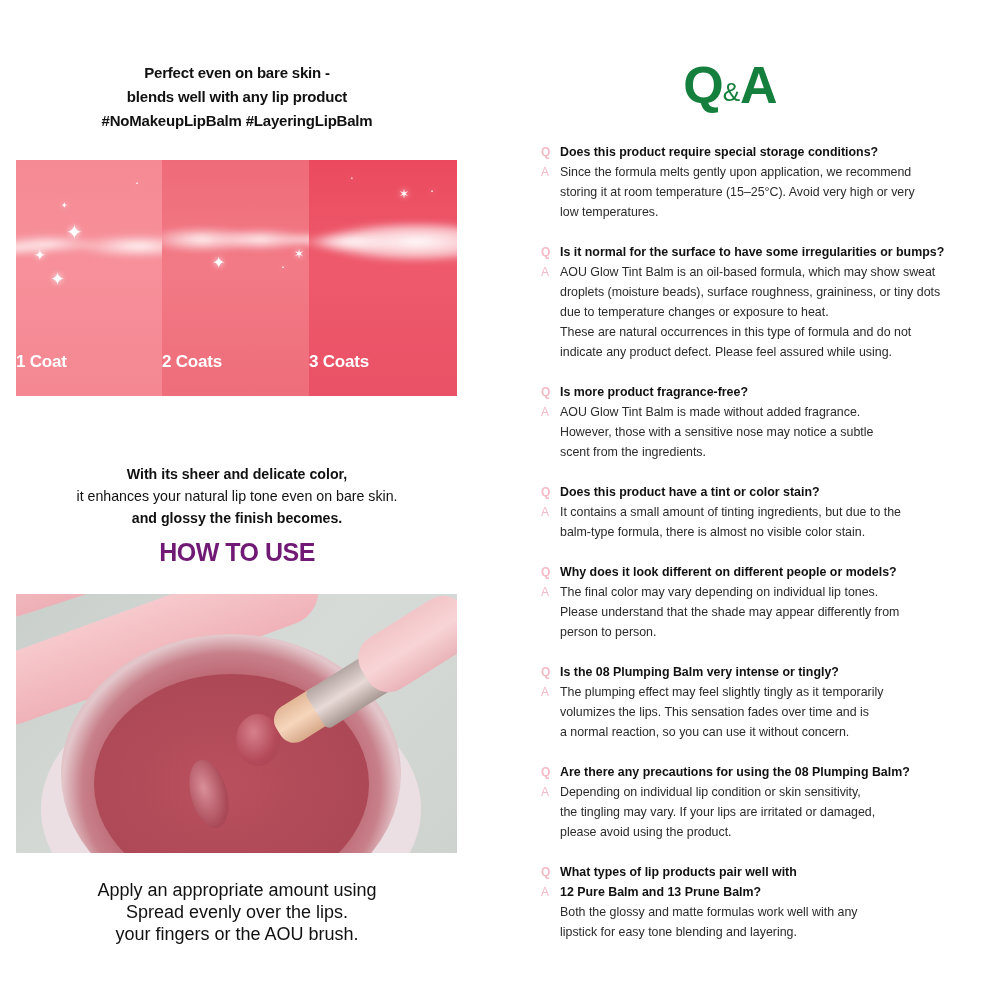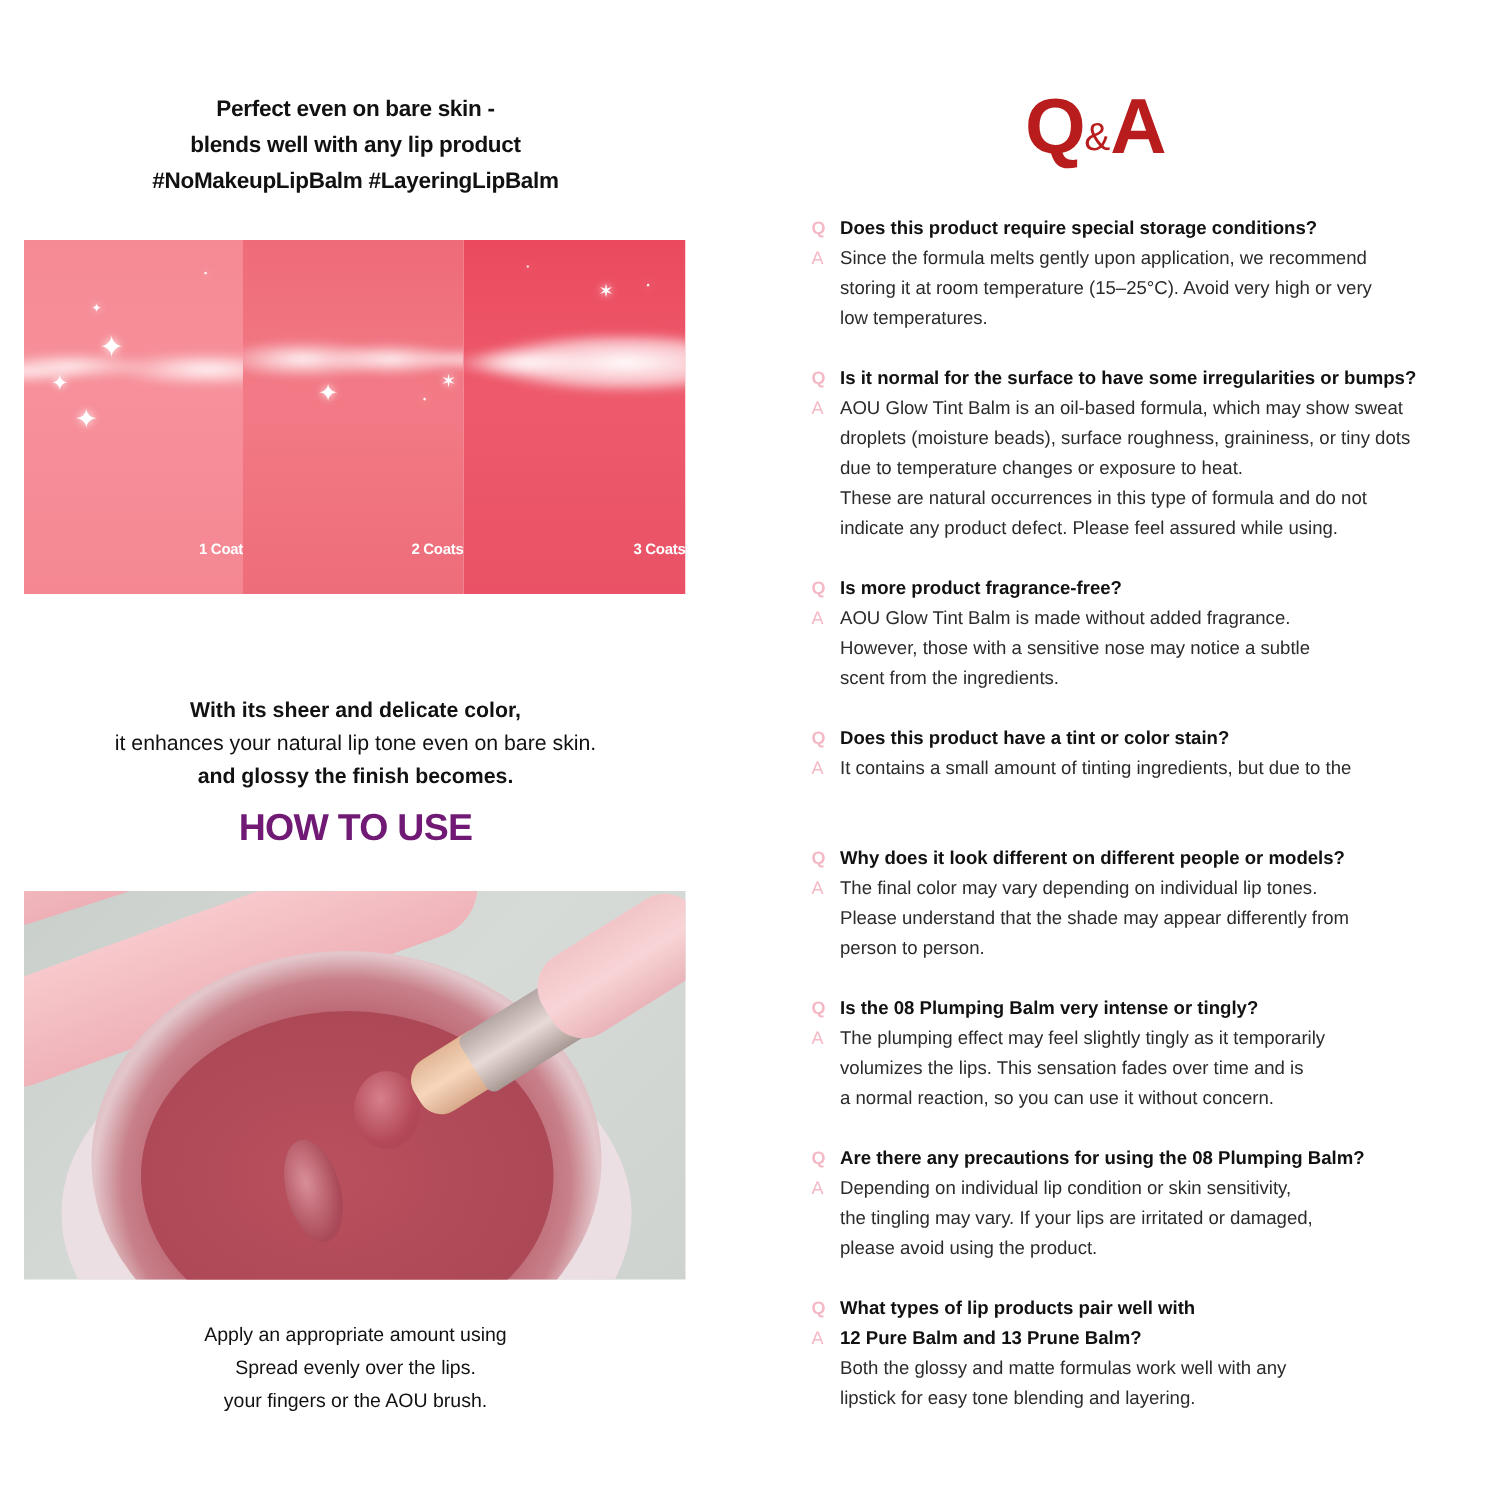--- a/index.html
+++ b/index.html
@@ -31,22 +31,22 @@
   .p1 .sparkle-band { background: radial-gradient(ellipse at 25% 50%, rgba(255,255,255,.85) 0%, rgba(255,255,255,0) 30%),
                                    radial-gradient(ellipse at 80% 55%, rgba(255,255,255,.95) 0%, rgba(255,255,255,0) 35%),
                                    radial-gradient(ellipse at 5% 60%, rgba(255,255,255,.8) 0%, rgba(255,255,255,0) 20%); }
   .p2 .sparkle-band { background: radial-gradient(ellipse at 30% 40%, rgba(255,255,255,.95) 0%, rgba(255,255,255,0) 35%),
                                    radial-gradient(ellipse at 65% 40%, rgba(255,255,255,.95) 0%, rgba(255,255,255,0) 30%),
                                    radial-gradient(ellipse at 95% 40%, rgba(255,255,255,.8) 0%, rgba(255,255,255,0) 20%); }
   .p3 .sparkle-band { background: radial-gradient(ellipse at 30% 45%, rgba(255,255,255,.95) 0%, rgba(255,255,255,0) 30%),
                                    radial-gradient(ellipse at 70% 45%, rgba(255,255,255,1) 0%, rgba(255,255,255,.6) 40%, rgba(255,255,255,0) 60%); }
   .star { position: absolute; color: #fff; font-size: 14px; line-height: 1; text-shadow: 0 0 6px #fff; }
   .swatch-label {
-    position: absolute; bottom: 24px; left: 0; right: 0; text-align: right;
-    color: #fff; font-weight: 700; font-size: 10px; letter-spacing: -0.2px;
+    position: absolute; bottom: 24px; left: 0; right: 0; text-align: left;
+    color: #fff; font-weight: 700; font-size: 17px; letter-spacing: -0.2px;
   }
 
   .desc {
     position: absolute; left: 0; top: 423px; width: 474px; text-align: center;
     font-size: 14.2px; line-height: 22px; color: #111; margin-top: 40px;
   }
   .desc div { white-space: nowrap; }
   .desc .b { font-weight: 700; }
 
   .howto-title {
@@ -98,28 +98,28 @@
     background: radial-gradient(ellipse at 40% 35%, #d6808b 0%, #b44a5a 60%, #a2404f 100%);
   }
   .photo .swipe {
     position: absolute; left: 175px; top: 165px; width: 36px; height: 70px; border-radius: 50%;
     background: radial-gradient(ellipse at 40% 40%, #d98f98 0%, #a94857 70%);
     transform: rotate(-15deg);
   }
 
   .howto-text {
     position: absolute; left: 0; top: 879px; width: 474px; text-align: center;
-    font-size: 13px; line-height: 22px; color: #111;
+    font-size: 18px; line-height: 22px; color: #111;
   }
   .howto-text div { white-space: nowrap; }
 
   
   .qa-title {
     position: absolute; left: 600px; top: 55px; width: 260px; height: 60px; text-align: center;
-    color: #b91c1c; white-space: nowrap;
+    color: #15803d; white-space: nowrap;
   }
   .qa-title .big { font-weight: 700; font-size: 52px; line-height: 60px; letter-spacing: -1px; }
   .qa-title .amp { font-weight: 400; font-size: 26px; line-height: 60px; vertical-align: 2px; }
 
   .faq { position: absolute; left: 540px; top: 142px; width: 420px; }
   .faq-item { position: relative; }
   .faq-row { position: relative; padding-left: 20px; font-size: 12.4px; line-height: 20px; white-space: nowrap; }
   .faq-row .mark { position: absolute; left: 1px; top: 0; color: #f5b9c6; font-weight: 700; font-size: 12px; }
   .faq-row.a .mark { font-weight: 400; }
   .faq-row.q { font-weight: 700; color: #111; }
@@ -213,20 +213,21 @@
       </div>
       <div class="faq-item" style="position: absolute; top: 240px; left: 0px;">
         <div class="faq-row q"><span class="mark">Q</span><span>Is more product fragrance-free?</span></div>
         <div class="faq-row a"><span class="mark">A</span><span>AOU Glow Tint Balm is made without added fragrance.</span></div>
         <div class="faq-row cont"><span>However, those with a sensitive nose may notice a subtle</span></div>
         <div class="faq-row cont"><span>scent from the ingredients.</span></div>
       </div>
       <div class="faq-item" style="position: absolute; top: 340px; left: 0px;">
         <div class="faq-row q"><span class="mark">Q</span><span>Does this product have a tint or color stain?</span></div>
         <div class="faq-row a"><span class="mark">A</span><span>It contains a small amount of tinting ingredients, but due to the</span></div>
+        <div class="faq-row cont"><span>balm-type formula, there is almost no visible color stain.</span></div>
       </div>
       <div class="faq-item" style="position: absolute; top: 420px; left: 0px;">
         <div class="faq-row q"><span class="mark">Q</span><span>Why does it look different on different people or models?</span></div>
         <div class="faq-row a"><span class="mark">A</span><span>The final color may vary depending on individual lip tones.</span></div>
         <div class="faq-row cont"><span>Please understand that the shade may appear differently from</span></div>
         <div class="faq-row cont"><span>person to person.</span></div>
       </div>
       <div class="faq-item" style="position: absolute; top: 520px; left: 0px;">
         <div class="faq-row q"><span class="mark">Q</span><span> Is the 08 Plumping Balm very intense or tingly?</span></div>
         <div class="faq-row a"><span class="mark">A</span><span>The plumping effect may feel slightly tingly as it temporarily</span></div>

